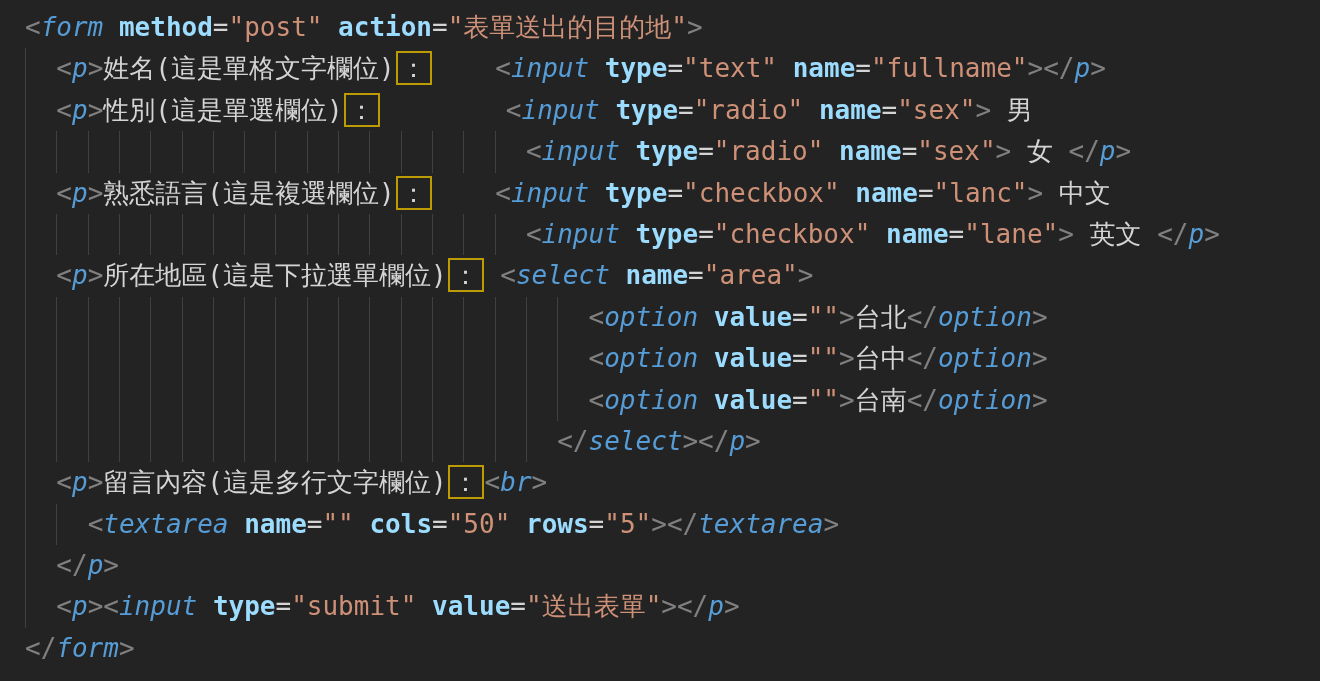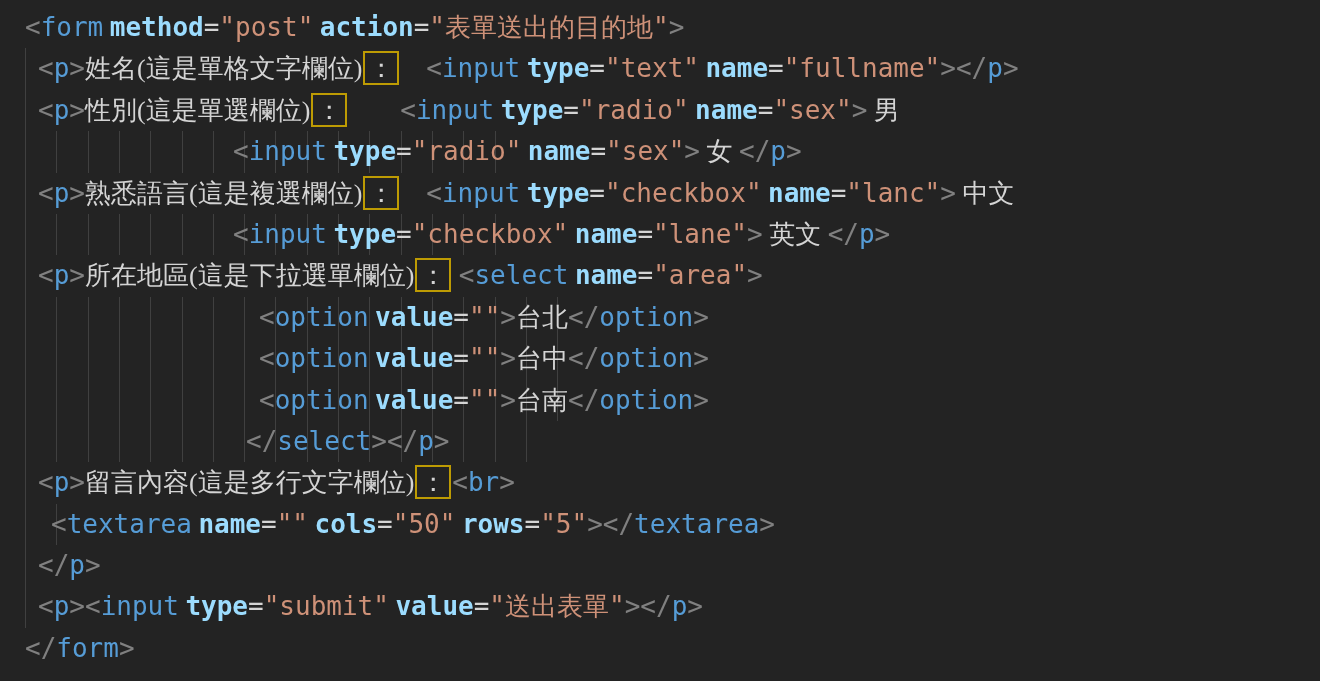--- a/index.html
+++ b/index.html
@@ -23,25 +23,25 @@
   .line-content { position: relative; z-index: 1; }
   .guides {
     position: absolute; left: 0; top: 0; height: 100%; z-index: 0;
     background: repeating-linear-gradient(
       to right,
       var(--guide, #404040) 0px, var(--guide, #404040) 1px,
       transparent 1px, transparent 2ch
     );
   }
   .tk-punct { color: var(--punct, #808080); }
-  .tk-tag   { color: var(--tag, #569cd6); }
+  .tk-tag   { color: var(--tag, #569cd6); font-style: italic; }
   .tk-attr  { color: var(--attr, #9cdcfe); font-weight: bold; }
   .tk-eq    { color: var(--eq, #d4d4d4); }
   .tk-str   { color: var(--str, #ce9178); }
-  .tk-text  { color: var(--text, #d4d4d4); font-family: Liberation Serif, serif; }
+  .tk-text  { color: var(--text, #d4d4d4); }
   .tk-boxed {
     color: var(--text, #d4d4d4);
     border: 2px solid var(--ubox, #bd9b03);
     padding: 0 3px;
     margin: 0 1px;
   }
 </style>
 </head>
 <body>
 

